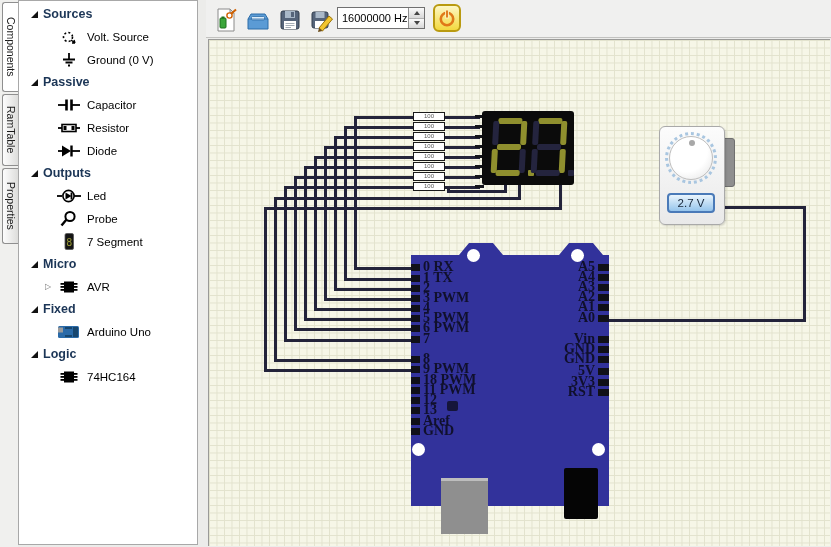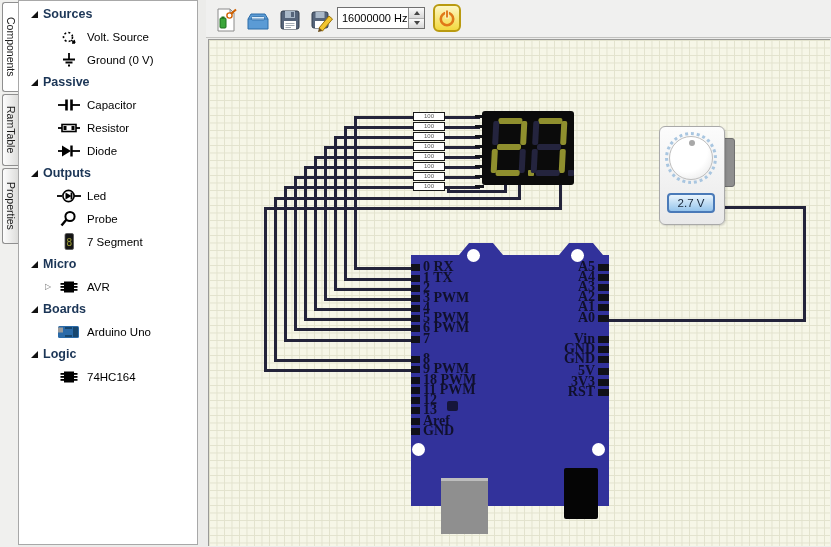--- a/index.html
+++ b/index.html
@@ -225,21 +225,21 @@
             <rect x="15" y="4" width="3.5" height="1.8"></rect>
             <rect x="15" y="7" width="3.5" height="1.8"></rect>
             <rect x="15" y="10" width="3.5" height="1.8"></rect>
           </g>
         </svg>
       </span>
       <span class="item-label">AVR</span>
     </div>
     <div class="cat-row">
       <div class="cat-arrow"></div>
-      <span class="cat-label">Boards</span>
+      <span class="cat-label">Fixed</span>
     </div>
     <div class="item-row no-exp">
       <span class="item-icon">
         <svg width="24" height="16" viewBox="0 0 24 16">
           <rect x="1" y="2" width="21" height="12" rx="1.5" fill="#2a6aa8"></rect>
           <rect x="1" y="3.5" width="5" height="5" fill="#9c9c9c"></rect>
           <rect x="16" y="3" width="5" height="10" fill="#17466e"></rect>
           <rect x="8" y="3" width="7" height="2" fill="#17466e"></rect>
           <rect x="8" y="11" width="7" height="2" fill="#17466e"></rect>
         </svg>

